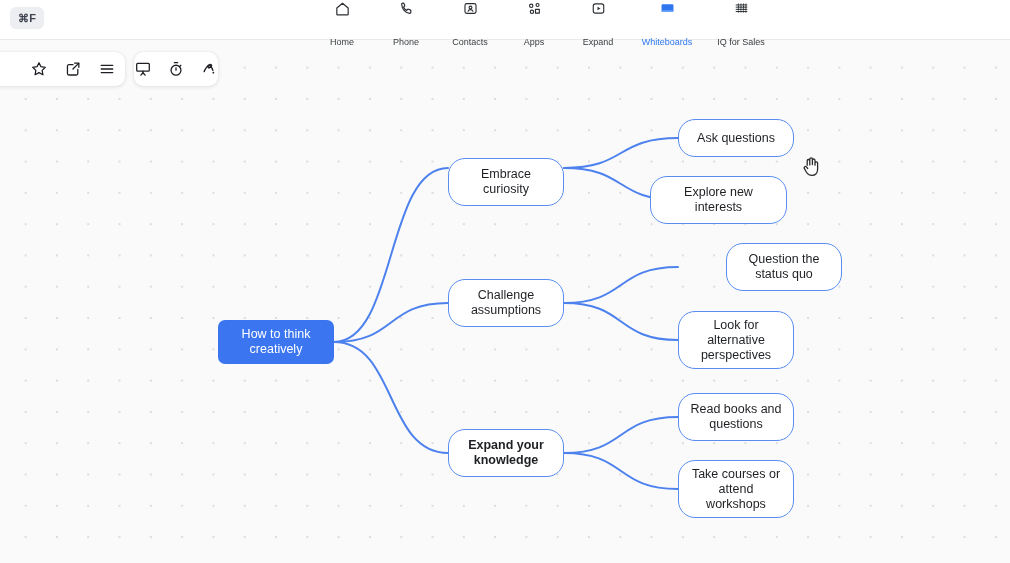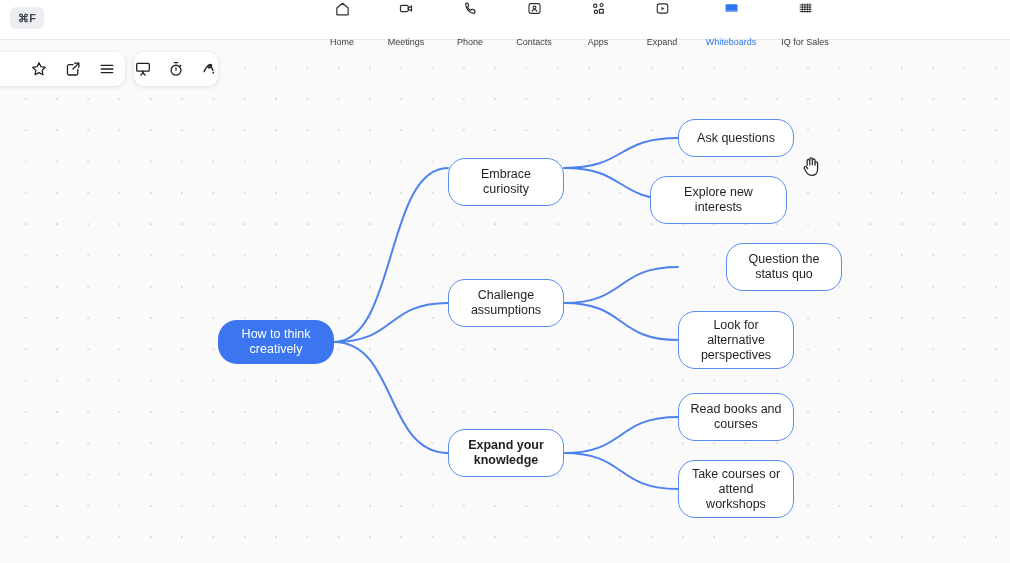--- a/index.html
+++ b/index.html
@@ -162,21 +162,21 @@
     font-size: 12.5px;
     line-height: 15px;
     padding: 4px 8px;
     z-index: 10;
   }
 
   .node.root {
     background: #3b76f0;
     color: #ffffff;
     border: none;
-    border-radius: 19px;
+    border-radius: 7px;
     font-size: 12.5px;
   }
 
   .node.branch,
   .node.leaf {
     background: #ffffff;
     color: #1e2024;
     border: 1.6px solid #5a8df2;
   }
 
@@ -194,29 +194,20 @@
   <div class="topnav">
     <div class="shortcut-chip">⌘F</div>
     <div class="nav-items" id="nav-items">
         <div class="nav-item">
           <span class="nav-ico">
             <svg width="17" height="17" viewBox="0 0 24 24" fill="none" stroke="currentColor" stroke-width="1.7" stroke-linecap="round" stroke-linejoin="round">
               <path d="M4 11.2 12 4.6l8 6.6V20a.9.9 0 0 1-.9.9H4.9A.9.9 0 0 1 4 20z"></path>
             </svg>
           </span>
           <span class="nav-lbl">Home</span>
-        </div>
-        <div class="nav-item">
-          <span class="nav-ico">
-            <svg width="17" height="17" viewBox="0 0 24 24" fill="none" stroke="currentColor" stroke-width="1.7" stroke-linecap="round" stroke-linejoin="round">
-              <rect x="3.5" y="7.5" width="11" height="9" rx="2.2"></rect>
-              <path d="M14.5 11.2l4.6-2.6v6.8l-4.6-2.6z"></path>
-            </svg>
-          </span>
-          <span class="nav-lbl">Meetings</span>
         </div>
         <div class="nav-item">
           <span class="nav-ico">
             <svg width="17" height="17" viewBox="0 0 24 24" fill="none" stroke="currentColor" stroke-width="1.7" stroke-linecap="round" stroke-linejoin="round">
               <path d="M7.2 4.4c.7 0 1.2.4 1.4 1l.8 2.3c.2.6 0 1.2-.5 1.6l-1 .8c1 2 2.5 3.5 4.5 4.5l.8-1c.4-.5 1-.7 1.6-.5l2.3.8c.6.2 1 .7 1 1.4v2c0 .9-.7 1.6-1.6 1.5C10.6 18.3 5.7 13.4 5.2 6c0-.9.6-1.6 1.5-1.6z"></path>
             </svg>
           </span>
           <span class="nav-lbl">Phone</span>
         </div>
         <div class="nav-item">
@@ -329,21 +320,21 @@
         </div>
         <div class="node branch" style="left: 448px; top: 389px; width: 116px; height: 48px; font-weight: bold;">
           <div>
             <div>Expand your</div>
             <div>knowledge</div>
           </div>
         </div>
         <div class="node leaf" style="left: 678px; top: 353px; width: 116px; height: 48px;">
           <div>
             <div>Read books and</div>
-            <div>courses</div>
+            <div>questions</div>
           </div>
         </div>
         <div class="node leaf" style="left: 678px; top: 420px; width: 116px; height: 58px;">
           <div>
             <div>Take courses or</div>
             <div>attend</div>
             <div>workshops</div>
           </div>
         </div>
       </div>

